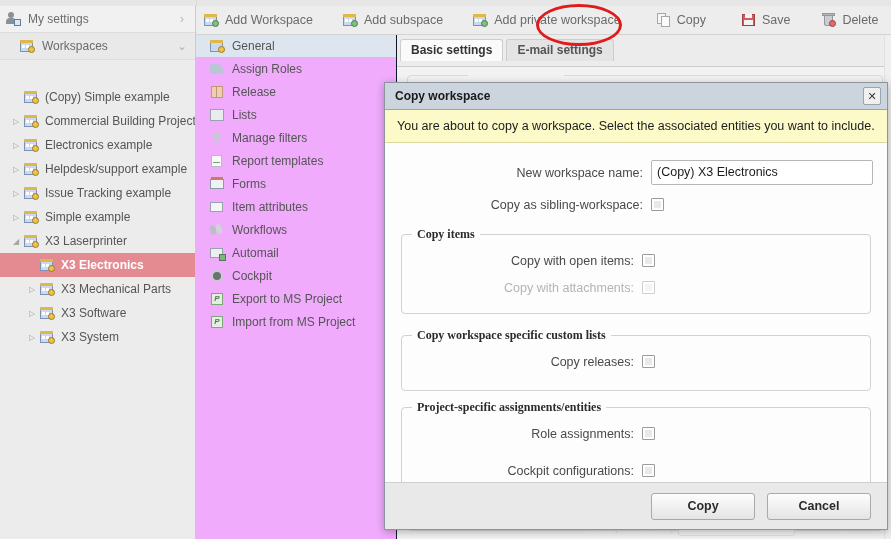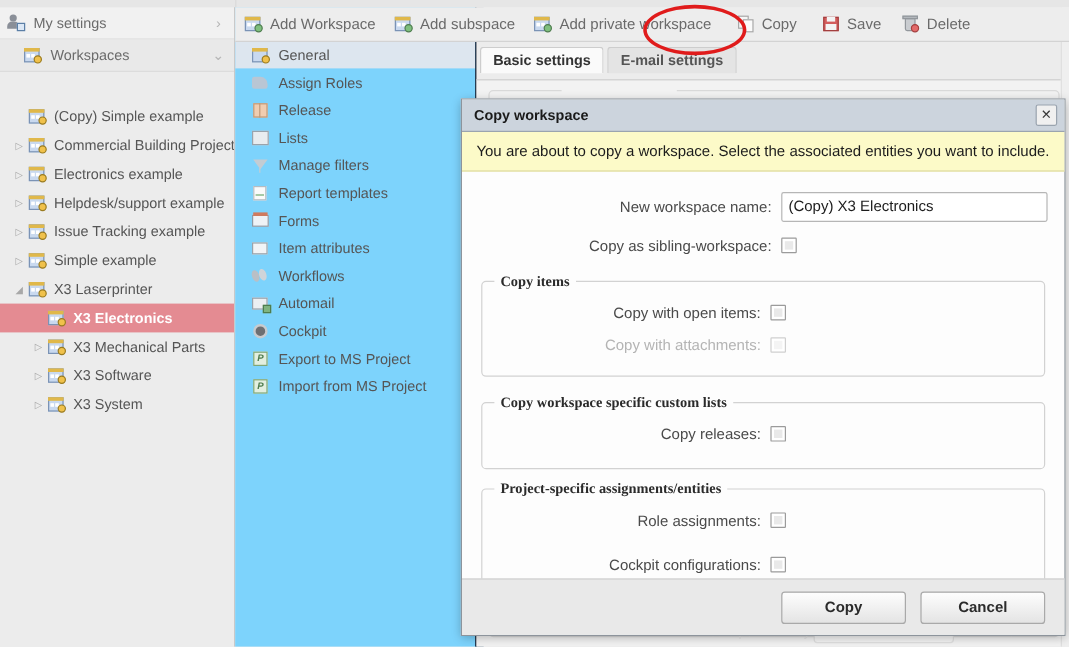--- a/index.html
+++ b/index.html
@@ -40,21 +40,21 @@
   .ws-ic .w2{position:absolute;left:6px;top:6px;width:3px;height:3px;background:#fff;}
   .ws-ic .bg2{position:absolute;right:0;bottom:0;width:7px;height:7px;border-radius:50%;background:#f0c14b;border:1px solid #9a7b20;box-sizing:border-box;}
   .usr-ic{position:relative;width:15px;height:14px;flex:0 0 15px;}
   .usr-ic .h{position:absolute;left:2px;top:0px;width:6px;height:6px;border-radius:50%;background:#8a8f98;}
   .usr-ic .b{position:absolute;left:0px;top:6px;width:10px;height:6px;border-radius:4px 4px 0 0;background:#8a8f98;}
   .usr-ic .pn{position:absolute;right:0;bottom:0;width:7px;height:7px;border:1px solid #5b7fa6;background:#dbe7f5;box-sizing:border-box;}
 
   
   #mid-panel{
     position:absolute;left:196px;top:6px;width:200px;height:533px;
-    background:#7dd3fc;border-right:7px solid #0f172a;overflow:hidden;
+    background:#f0abfc;border-right:7px solid #0f172a;overflow:hidden;
   }
   #mid-toolbar-spacer{height:28px;}
   .mitem{height:23px;display:flex;align-items:center;padding-left:14px;font-size:12px;color:#555;}
   .mitem.active{background:#dde6ef;}
   .mitem .mlabel{margin-left:7px;white-space:nowrap;}
   .mic{width:15px;height:14px;flex:0 0 15px;position:relative;}
 
   
   .sq{position:absolute;inset:1px 1px 1px 0;border:1px solid #9aa3ab;background:#e8ecef;box-sizing:border-box;}
   .roles-ic{position:absolute;left:0;top:2px;width:13px;height:10px;background:#b9c6d4;border-radius:2px 6px 2px 2px;}
@@ -76,21 +76,21 @@
 
   
   #main{
     position:absolute;left:397px;top:6px;right:0;bottom:0;background:#ececec;overflow:hidden;
   }
 
   
   #toolbar{
     position:absolute;left:196px;top:6px;width:695px;height:28px;
     background:#ededed;border-bottom:1px solid #d3d3d3;
-    display:flex;align-items:center;
+    display:flex;align-items:center;gap:14px;
   }
   .tbtn{display:flex;align-items:center;height:26px;padding:0 8px;color:#6a6a6a;font-size:12.5px;cursor:default;}
   .tbtn .tlbl{margin-left:6px;white-space:nowrap;}
   .cp-stack{position:relative;width:14px;height:14px;flex:0 0 14px;}
   .cp-stack .p1{position:absolute;left:0;top:0;width:9px;height:11px;border:1px solid #a7a7a7;background:#f6f6f6;box-sizing:border-box;}
   .cp-stack .p2{position:absolute;left:4px;top:3px;width:9px;height:11px;border:1px solid #a7a7a7;background:#fbfbfb;box-sizing:border-box;}
   .sv-ic{position:relative;width:14px;height:14px;flex:0 0 14px;}
   .sv-ic .o{position:absolute;left:0;top:1px;width:13px;height:12px;background:#d35c5c;border:1px solid #a33f3f;box-sizing:border-box;}
   .sv-ic .w{position:absolute;left:3px;top:1px;width:7px;height:4px;background:#f3f3f3;}
   .sv-ic .w2{position:absolute;left:2px;top:7px;width:9px;height:5px;background:#f3f3f3;}

